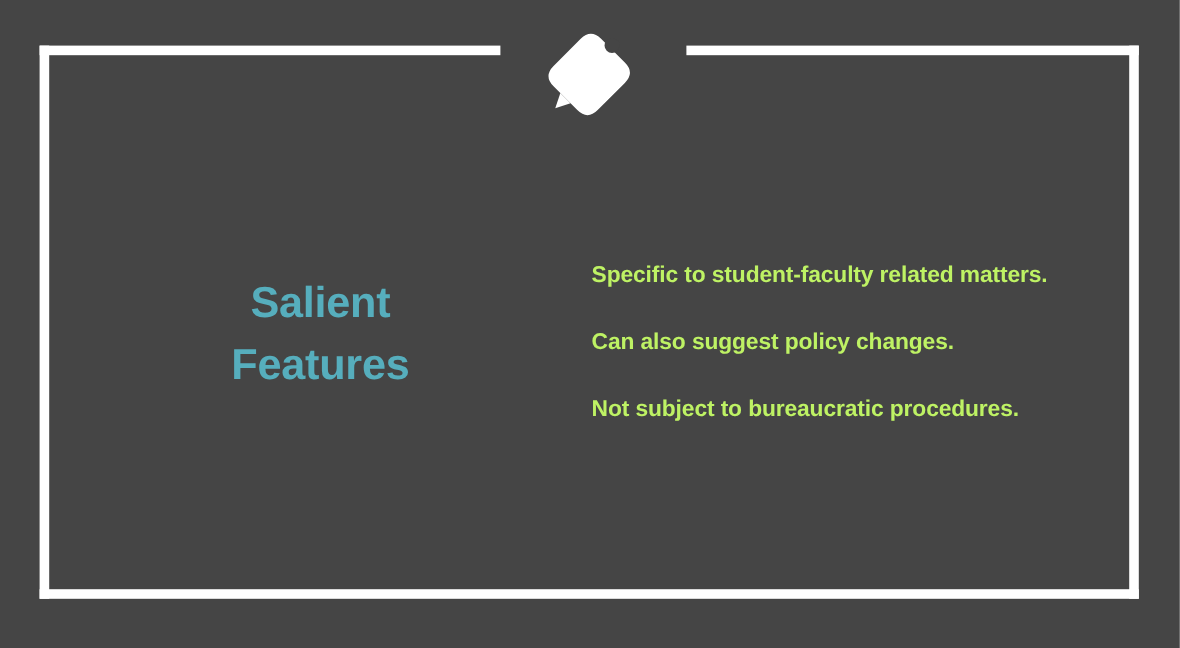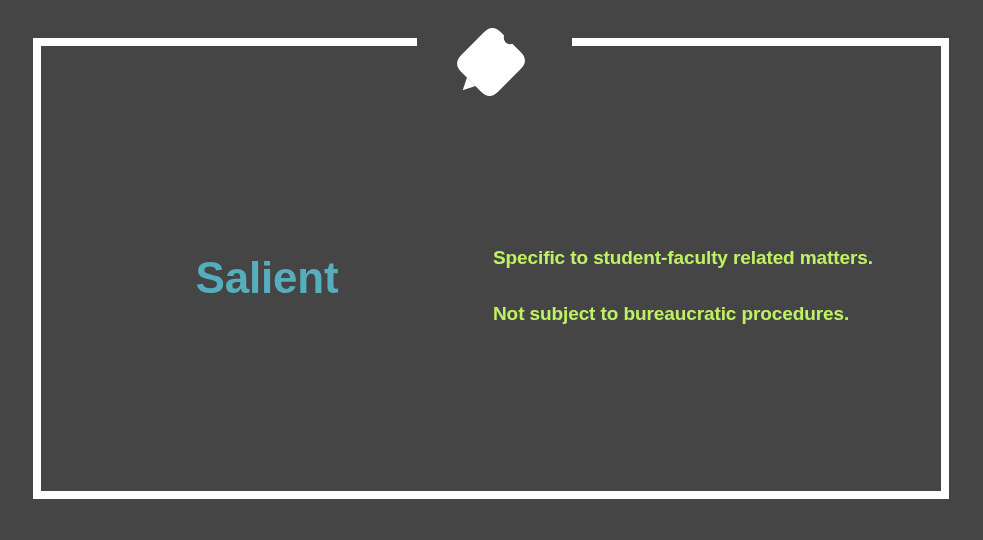--- a/index.html
+++ b/index.html
@@ -87,21 +87,21 @@
     flex: 0 0 452px;
     display: flex;
     align-items: center;
     justify-content: center;
     padding-top: 18px;
     box-sizing: border-box;
   }
 
   #slide-title {
     color: #56aebd;
-    font-size: 44px;
+    font-size: 36px;
     font-weight: bold;
     line-height: 52px;
     text-align: center;
     letter-spacing: -0.2px;
   }
   #slide-title .title-line {
     display: block;
   }
 
   #bullets-col {
@@ -143,22 +143,24 @@
       </g>
       <circle cx="67" cy="24" r="6.2" fill="#454545"></circle>
     </svg>
   </div>
 
   <div id="content">
 
     <div id="title-col">
       <h1 id="slide-title">
         <span class="title-line">Salient</span>
+        <span class="title-line">Features</span>
       </h1>
     </div>
 
     <div id="bullets-col">
       <p class="bullet-item">Specific to student-faculty related matters.</p>
+      <p class="bullet-item">Can also suggest policy changes.</p>
       <p class="bullet-item">Not subject to bureaucratic procedures.</p>
     </div>
 
   </div>
 </div>
 
 </body></html>

